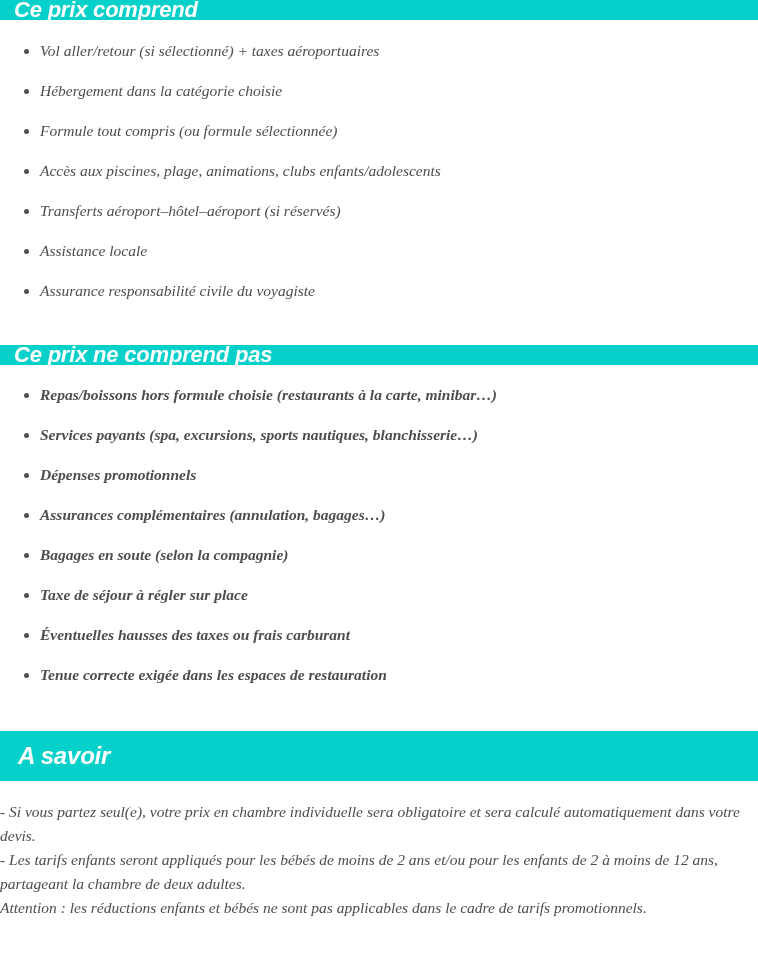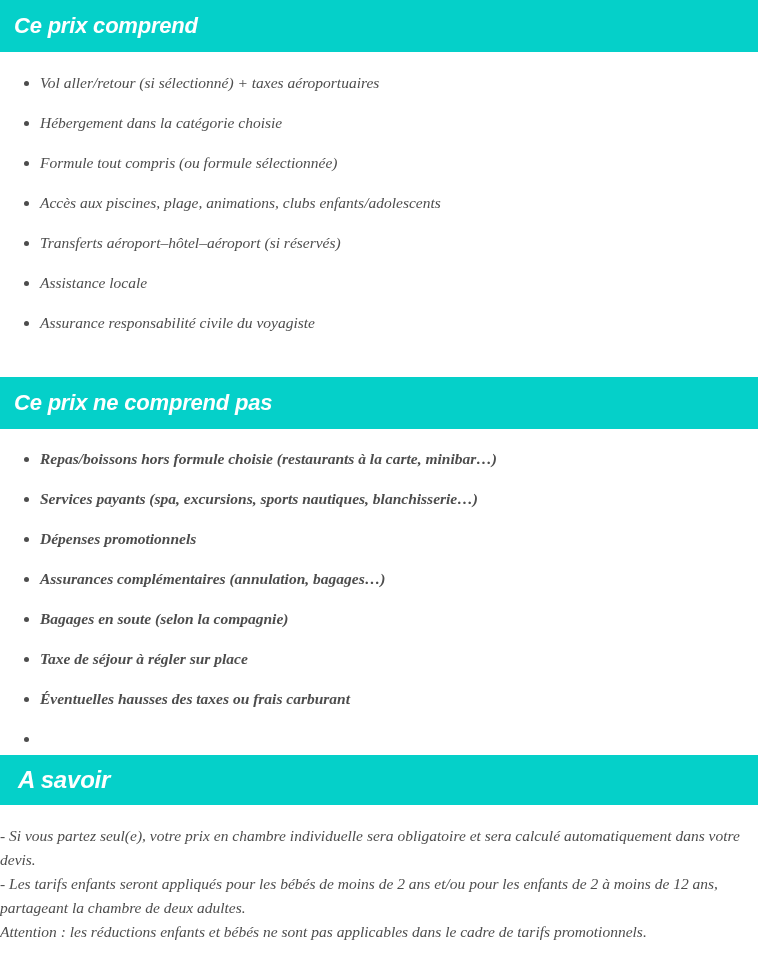--- a/index.html
+++ b/index.html
@@ -32,21 +32,21 @@
   }
   .section-header .title {
     color: #ffffff;
     font-family: "Liberation Sans", "DejaVu Sans", sans-serif;
     font-style: italic;
     font-weight: bold;
     letter-spacing: -0.2px;
   }
 
   .header-1, .header-2 {
-    height: 52px;
+    height: 20px;
     padding-left: 14px;
   }
   .header-1 .title, .header-2 .title {
     font-size: 22px;
     line-height: 22px;
   }
 
   .header-3 {
     height: 50px;
     padding-left: 18px;
@@ -164,21 +164,21 @@
     <li>
       <span class="dot"></span><span>Bagages en soute (selon la compagnie)</span>
     </li>
     <li>
       <span class="dot"></span><span>Taxe de séjour à régler sur place</span>
     </li>
     <li>
       <span class="dot"></span><span>Éventuelles hausses des taxes ou frais carburant</span>
     </li>
     <li>
-      <span class="dot"></span>
+      <span class="dot"></span><span>Tenue correcte exigée dans les espaces de restauration</span>
     </li>
   </ul>
 
   <div class="gap-2"></div>
 
   <div class="section-header header-3">
     <span class="title">A savoir</span>
   </div>
 
   <div class="notes">

